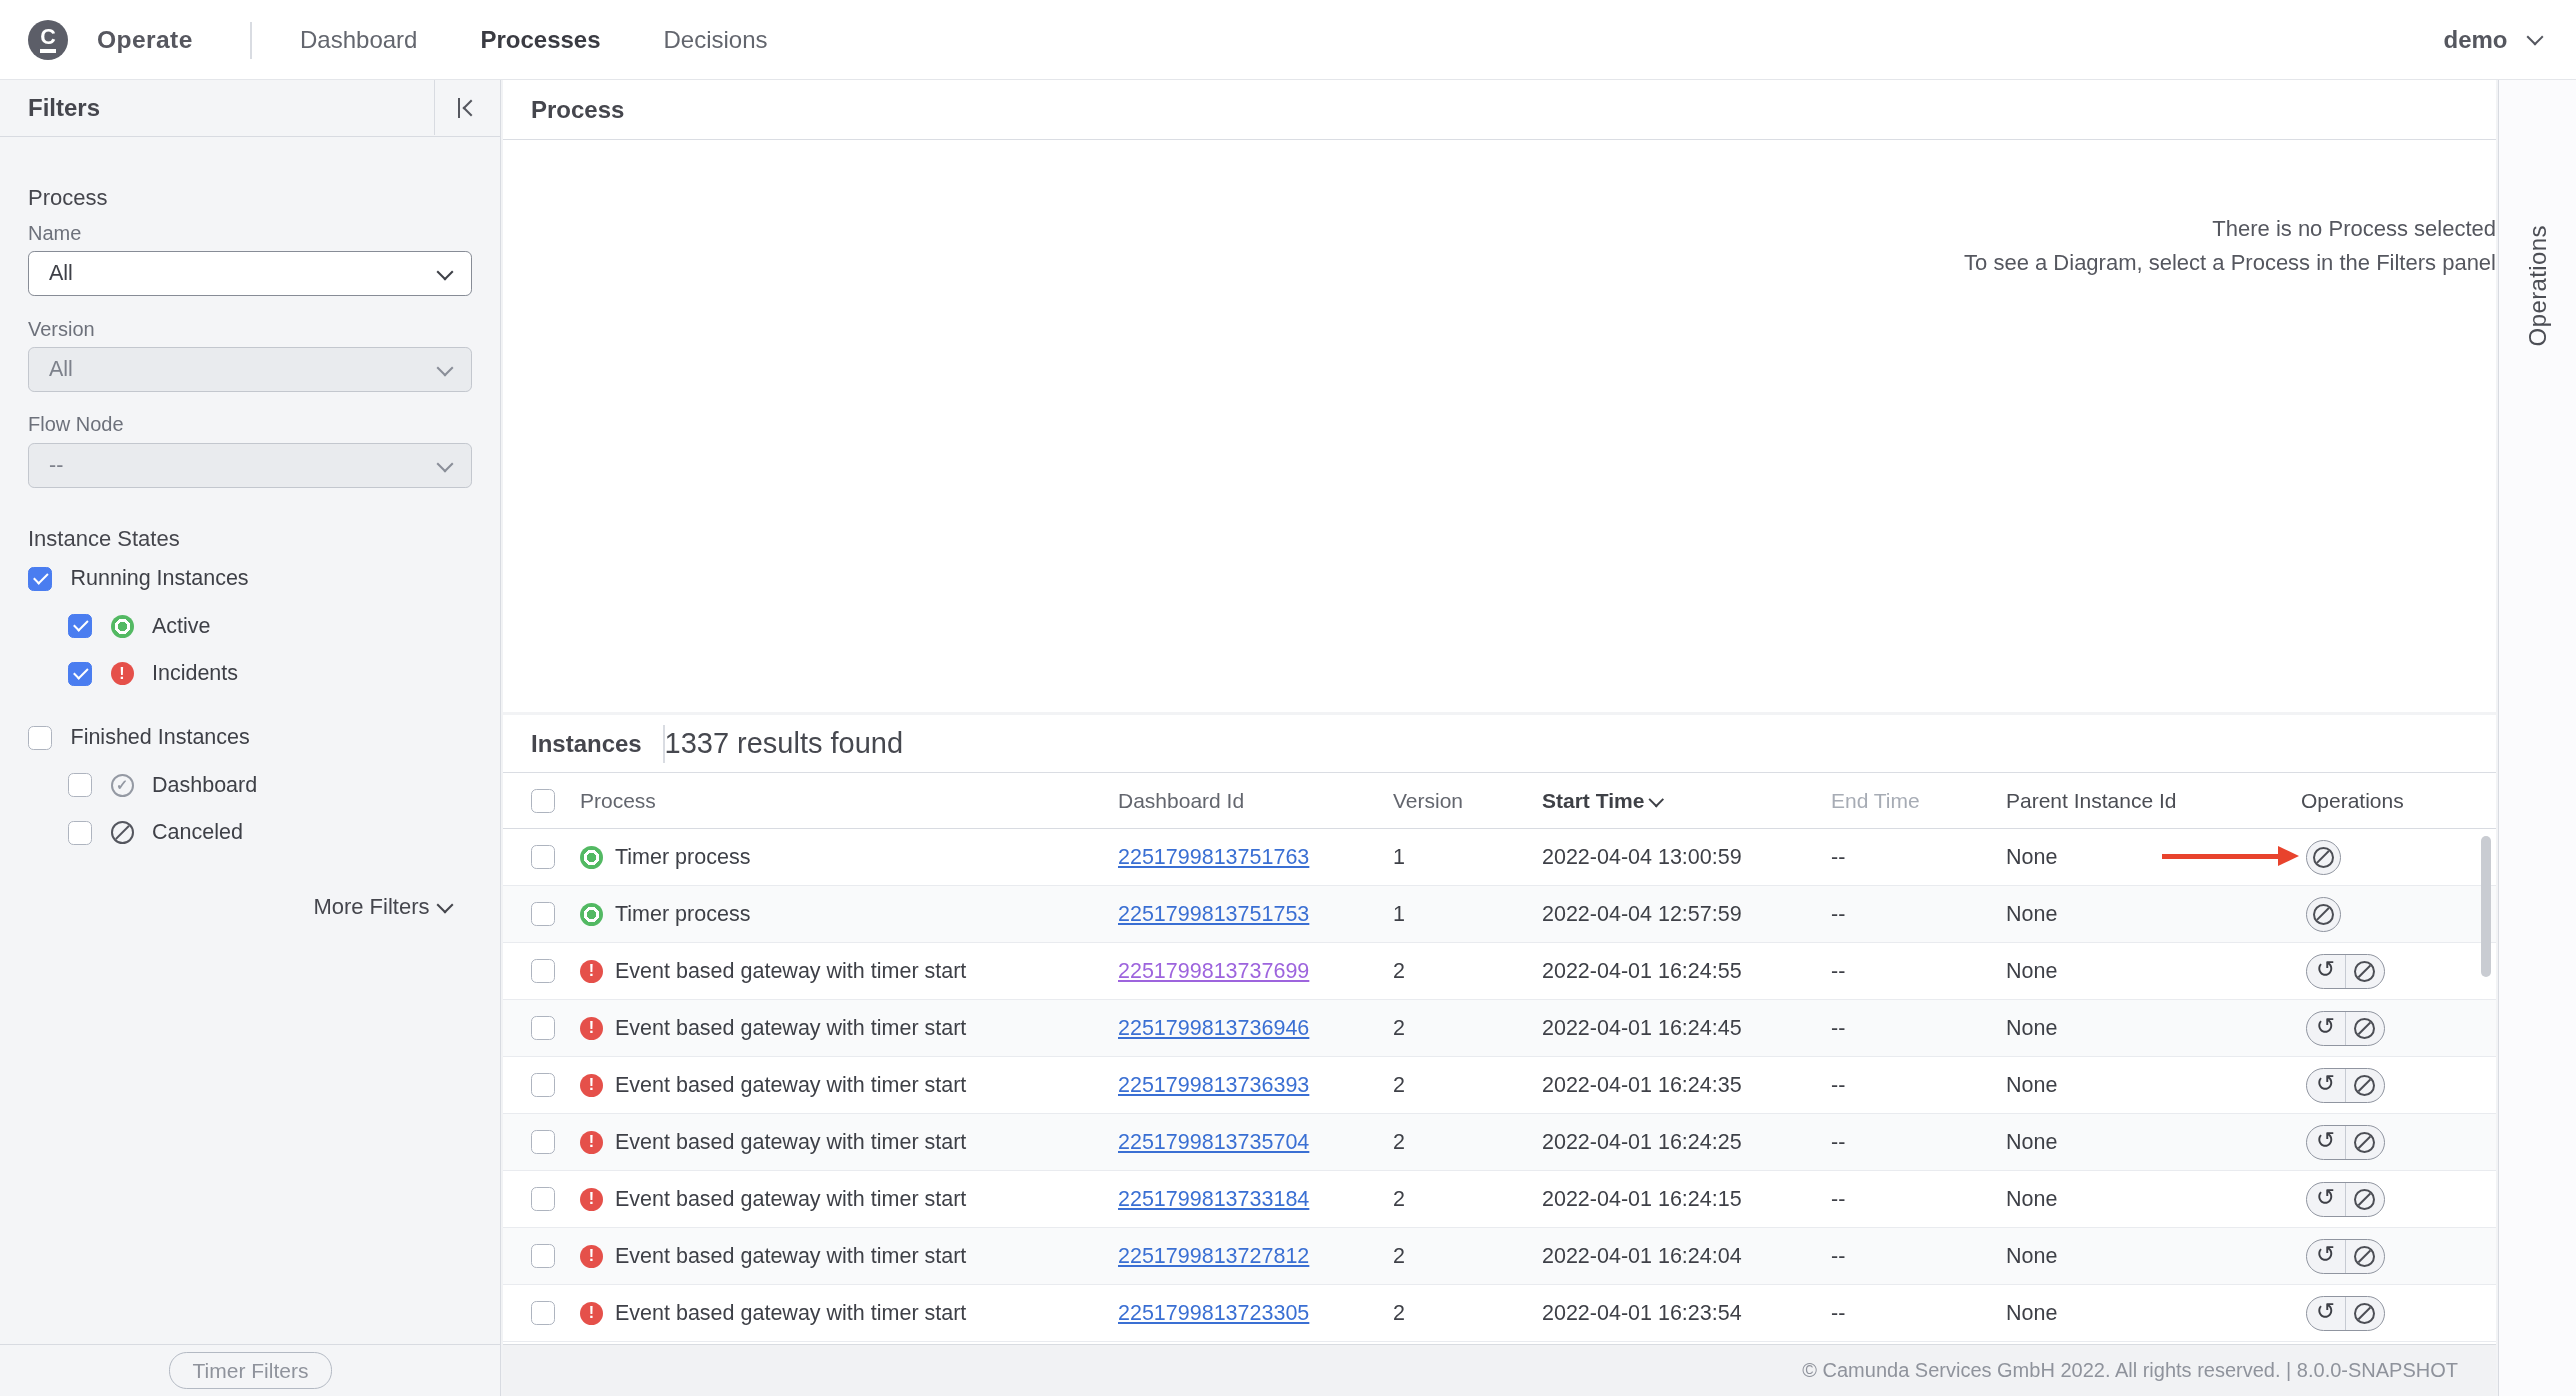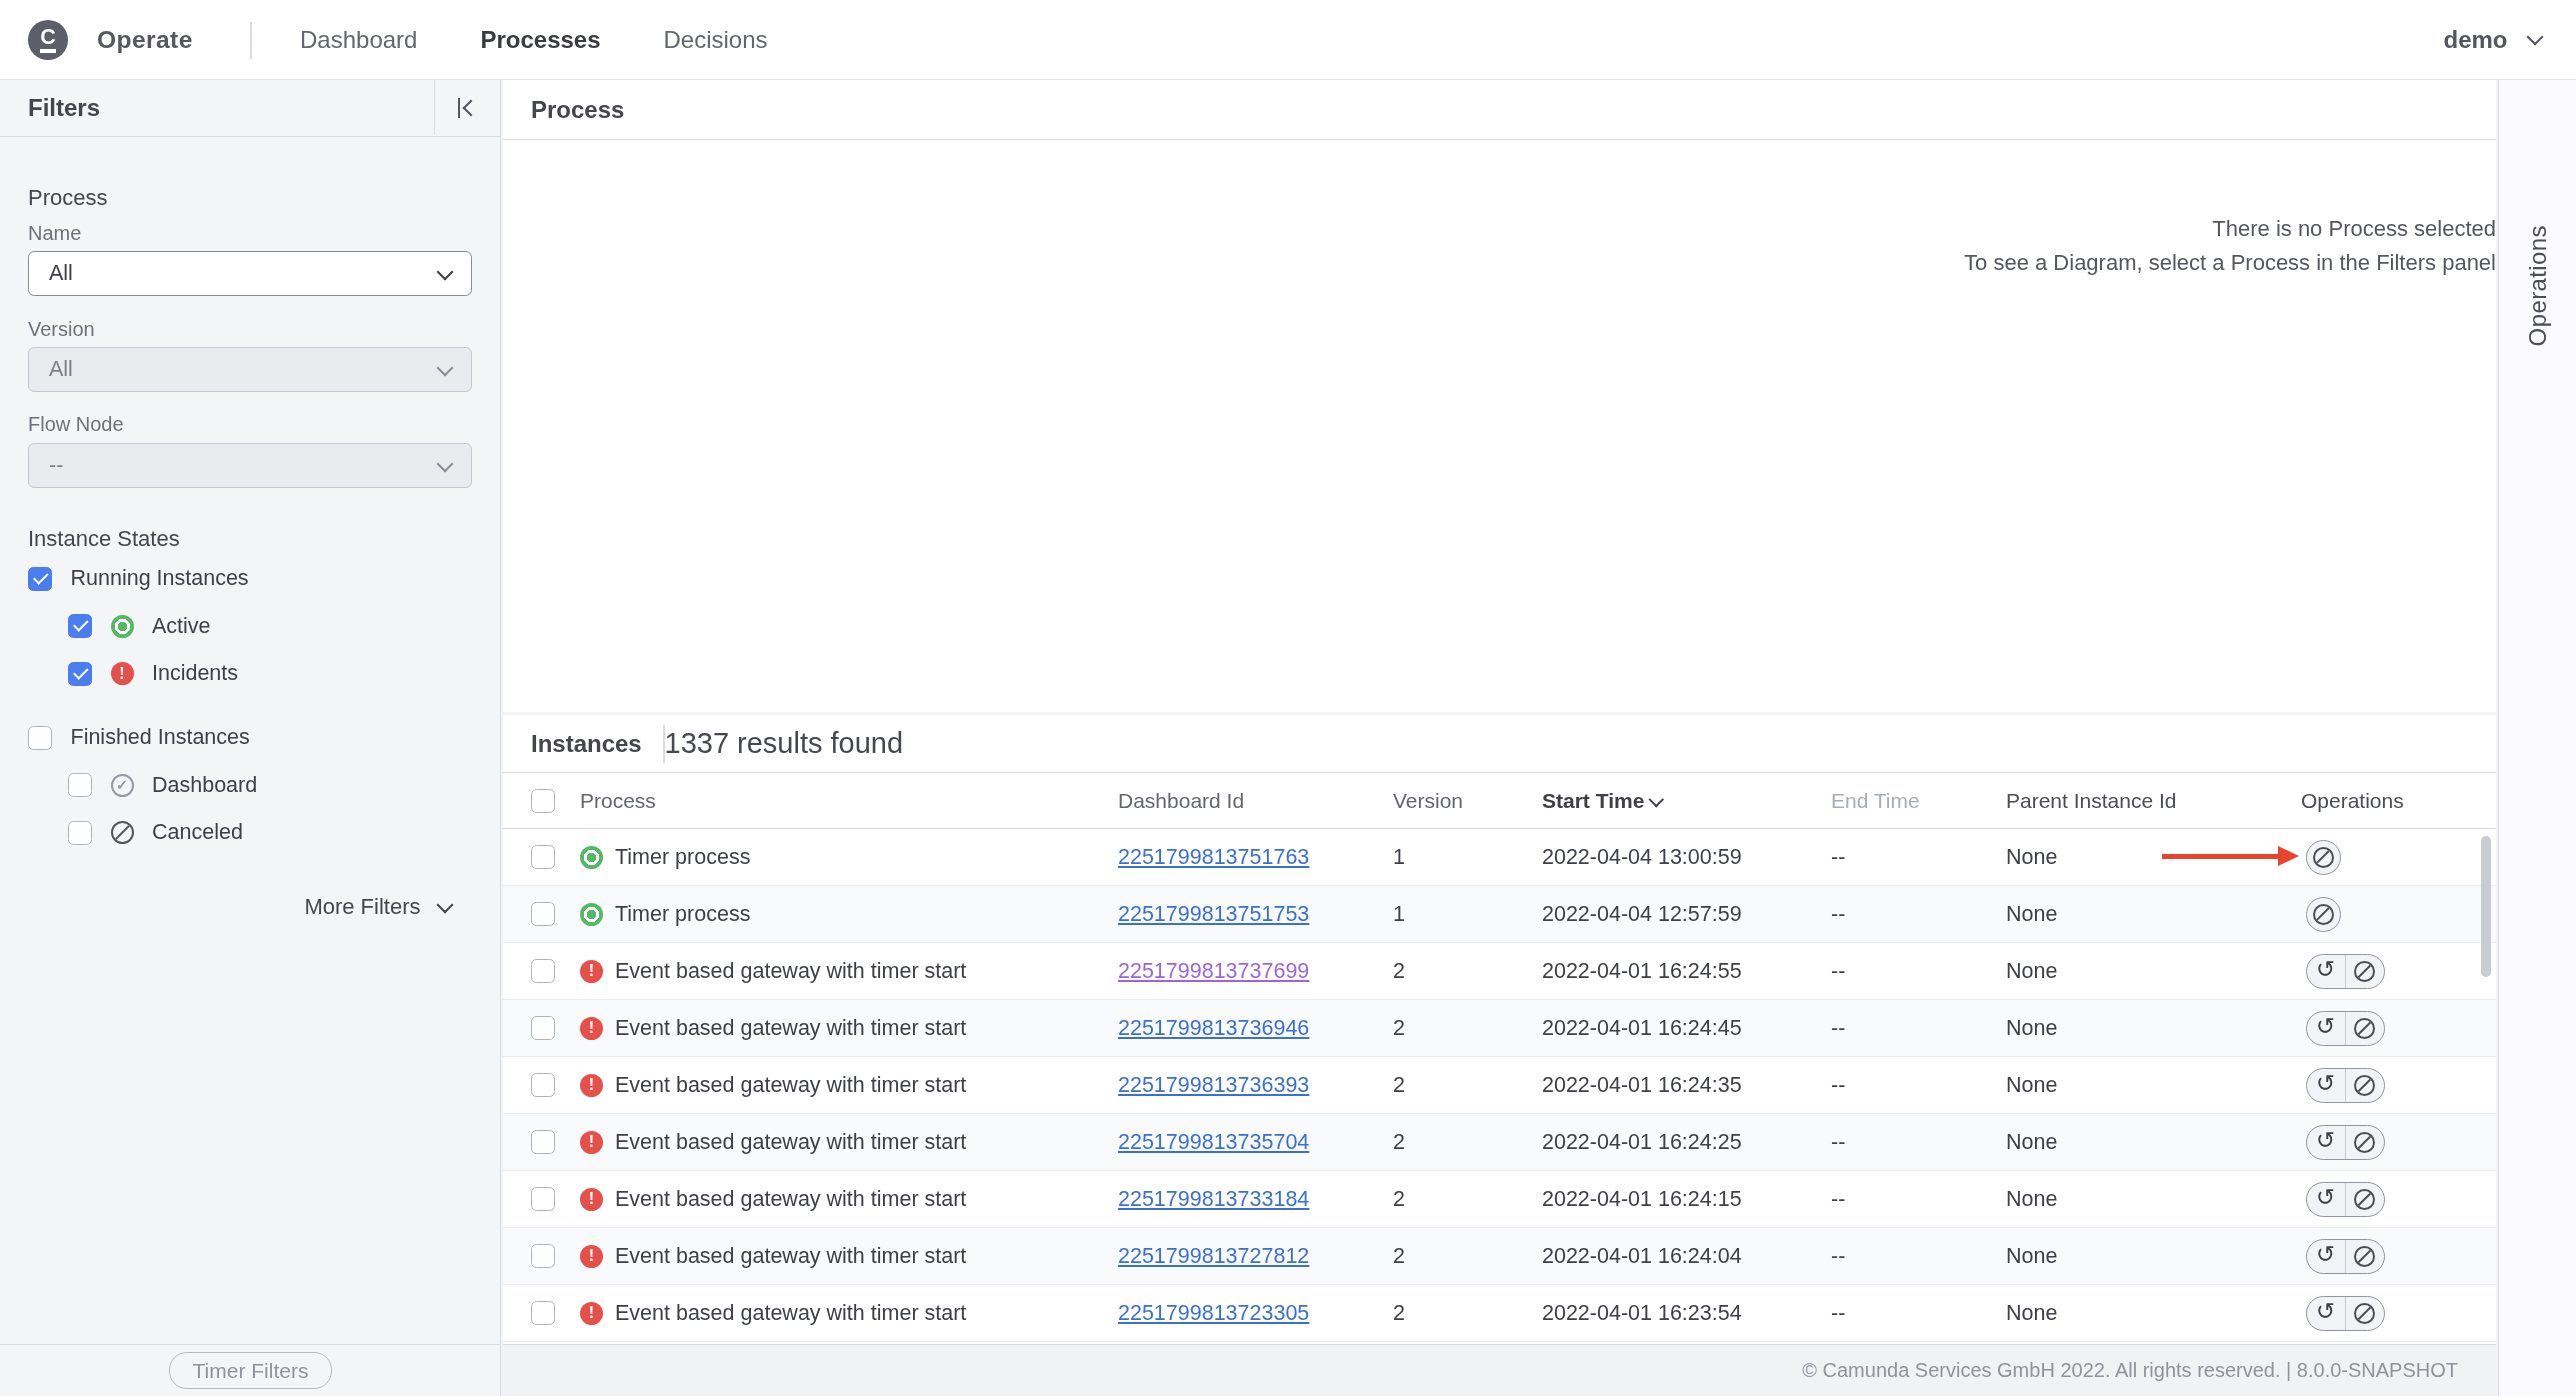--- a/index.html
+++ b/index.html
@@ -66,21 +66,21 @@
   .si.active{background:radial-gradient(circle at 50% 50%, #53b963 0 4.6px, #ffffff 4.6px 7.7px, #53b963 7.7px 12.3px)}
   .si.incident{background:#e5504a}
   .si.incident::after{content:'!';position:absolute;left:0;top:0;width:100%;height:100%;
     display:flex;align-items:center;justify-content:center;color:#fff;font-size:16px;font-weight:bold}
   .si.completed{border:2.3px solid #9499a3}
   .si.completed::after{content:'\2713';position:absolute;left:0;top:-0.8px;width:100%;height:100%;
     display:flex;align-items:center;justify-content:center;color:#9499a3;font-size:14.6px;font-weight:bold}
   .si.canceled{border:2.3px solid #54565e;overflow:hidden}
   .si.canceled::after{content:'';position:absolute;left:50%;top:50%;width:2.3px;height:24.6px;
     background:#54565e;transform:translate(-50%,-50%) rotate(45deg)}
-  .more-filters{display:flex;justify-content:flex-end;align-items:center;gap:18px;margin-top:48px;
+  .more-filters{display:flex;justify-content:flex-end;align-items:center;gap:9px;margin-top:48px;
     padding-right:21.5px;font-size:22px;color:#45464d;cursor:pointer}
   .more-filters .chev{margin-top:-3.1px}
   .filters-footer{position:absolute;left:0;bottom:0;width:501px;height:52px;border-top:1.5px solid #d8dbe1;
     display:flex;align-items:center;justify-content:center;box-sizing:border-box}
   .reset-btn{height:35px;padding:0 23px;border:1.5px solid #b3b9c3;border-radius:17.7px;background:transparent;
     color:#8f939c;font-size:21px;display:flex;align-items:center;cursor:default}
   
   .process-panel{position:absolute;left:503px;top:80px;width:1993px;height:632px;background:#fff}
   .panel-header{height:60px;border-bottom:1.5px solid #dadde3;display:flex;align-items:center;
     padding-left:28px;box-sizing:border-box}

